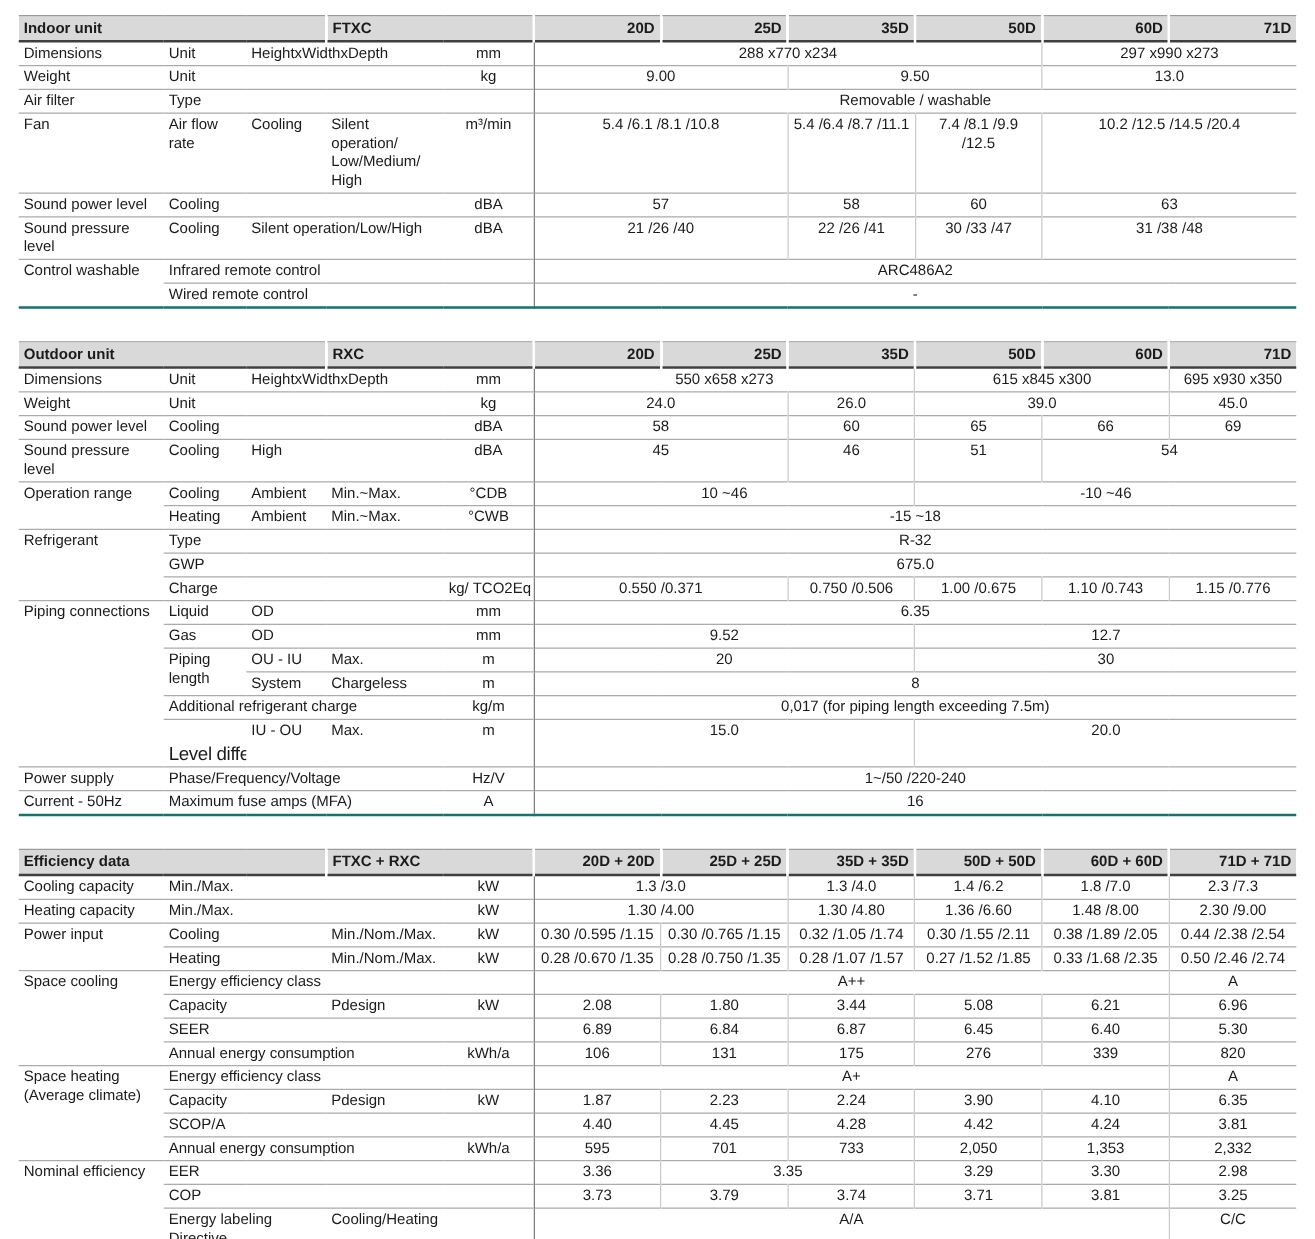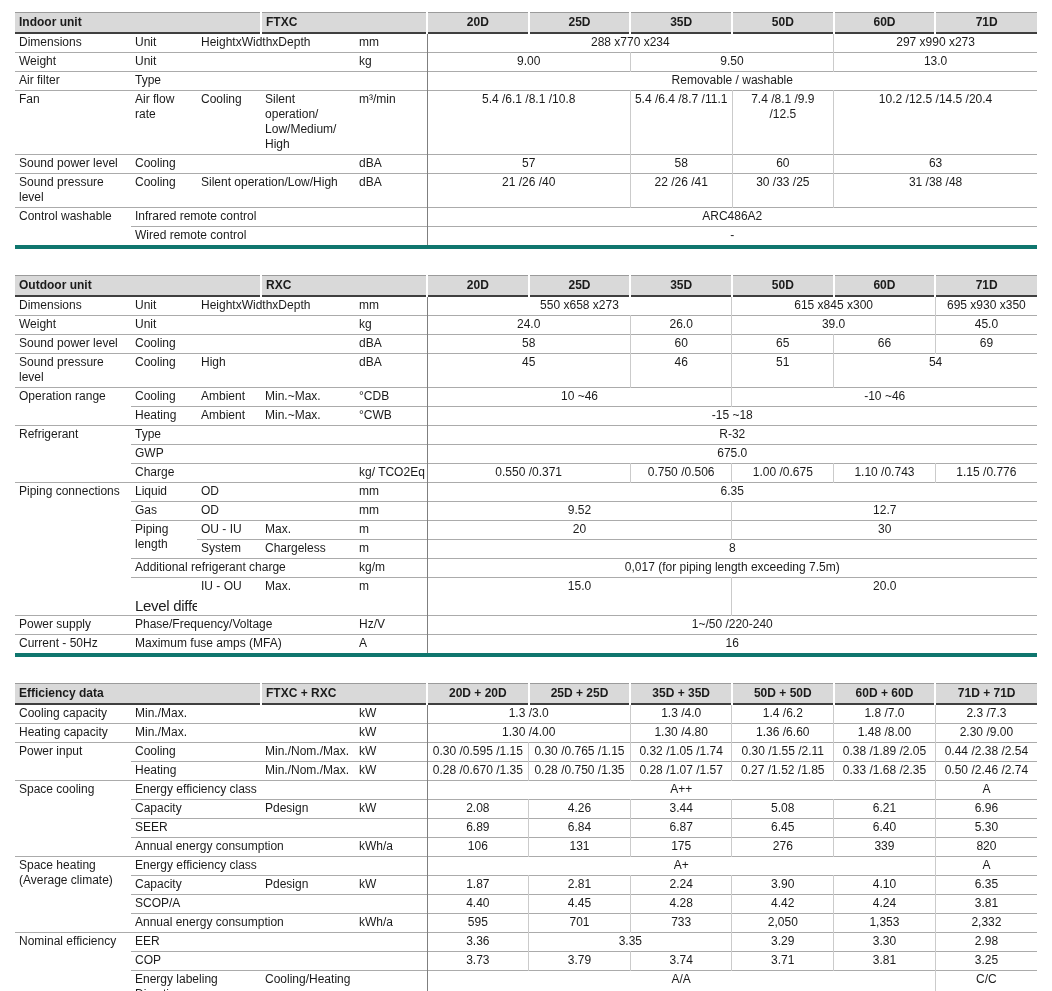--- a/index.html
+++ b/index.html
@@ -1,29 +1,29 @@
 <!DOCTYPE html>
 <html><head>
 <meta charset="utf-8">
 <style>
   html,body{margin:0;padding:0;background:#ffffff;}
   body{font-family:"Liberation Sans",sans-serif;color:#1b1b1b;}
   .sheet{width:1052px;box-sizing:border-box;padding:12px 15px 18px 15px;}
   table.spec{border-collapse:collapse;table-layout:fixed;width:1022px;
-    border-top:1px solid #9b9b9b;border-bottom:4px solid #0f766e;margin:0 0 26px 0;}
+    border-top:1px solid #9b9b9b;border-bottom:2px solid #0f766e;margin:0 0 26px 0;}
   table.spec:last-child{margin-bottom:0;}
   td{font-size:12px;line-height:15px;padding:1px 4px 2px 4px;vertical-align:top;overflow:hidden;}
   tr{border-bottom:1px solid #ababab;}
   tr.hdr-row{background:#d9d9d9;border-bottom:2px solid #3f3f3f;}
   tr.hdr-row td{font-weight:bold;padding-top:2px;padding-bottom:2px;}
   .hl{text-align:left;}
   .hm{text-align:left;border-left:2px solid #ffffff;padding-right:6px;}
-  .hc{text-align:center;border-left:2px solid #ffffff;}
+  .hc{text-align:right;border-left:2px solid #ffffff;}
   .lbl,.sub{text-align:left;}
-  .unit{text-align:left;white-space:nowrap;}
+  .unit{text-align:center;white-space:nowrap;}
   .val{text-align:center;border-left:1px solid #cbcbcb;}
   .v0{border-left:1px solid #7f7f7f;margin-top:20px;}
   .small{font-size:15px;letter-spacing:-0.3px;white-space:nowrap;padding-top:20px;margin-top:35px;}
 </style>
 </head>
 <body>
 
 <div class="sheet">
   <table class="spec">
     <colgroup>
@@ -92,21 +92,21 @@
           <td class="val">60</td>
           <td class="val" colspan="2">63</td>
         </tr>
         <tr>
           <td class="lbl">Sound pressure level</td>
           <td class="sub">Cooling</td>
           <td class="sub" colspan="2">Silent operation/Low/High</td>
           <td class="unit">dBA</td>
           <td class="val v0" colspan="2">21 /26 /40</td>
           <td class="val">22 /26 /41</td>
-          <td class="val">30 /33 /25</td>
+          <td class="val">30 /33 /47</td>
           <td class="val" colspan="2">31 /38 /48</td>
         </tr>
         <tr>
           <td class="lbl" rowspan="2">Control washable</td>
           <td class="sub" colspan="3">Infrared remote control</td>
           <td class="unit"></td>
           <td class="val v0" colspan="6">ARC486A2</td>
         </tr>
         <tr>
           <td class="sub" colspan="3">Wired remote control</td>
@@ -344,21 +344,21 @@
           <td class="sub" colspan="3">Energy efficiency class</td>
           <td class="unit"></td>
           <td class="val v0" colspan="5">A++</td>
           <td class="val">A</td>
         </tr>
         <tr>
           <td class="sub" colspan="2">Capacity</td>
           <td class="sub">Pdesign</td>
           <td class="unit">kW</td>
           <td class="val v0">2.08</td>
-          <td class="val">4.26</td>
+          <td class="val">1.80</td>
           <td class="val">3.44</td>
           <td class="val">5.08</td>
           <td class="val">6.21</td>
           <td class="val">6.96</td>
         </tr>
         <tr>
           <td class="sub" colspan="3">SEER</td>
           <td class="unit"></td>
           <td class="val v0">6.89</td>
           <td class="val">6.84</td>
@@ -382,21 +382,21 @@
           <td class="sub" colspan="3">Energy efficiency class</td>
           <td class="unit"></td>
           <td class="val v0" colspan="5">A+</td>
           <td class="val">A</td>
         </tr>
         <tr>
           <td class="sub" colspan="2">Capacity</td>
           <td class="sub">Pdesign</td>
           <td class="unit">kW</td>
           <td class="val v0">1.87</td>
-          <td class="val">2.81</td>
+          <td class="val">2.23</td>
           <td class="val">2.24</td>
           <td class="val">3.90</td>
           <td class="val">4.10</td>
           <td class="val">6.35</td>
         </tr>
         <tr>
           <td class="sub" colspan="3">SCOP/A</td>
           <td class="unit"></td>
           <td class="val v0">4.40</td>
           <td class="val">4.45</td>

